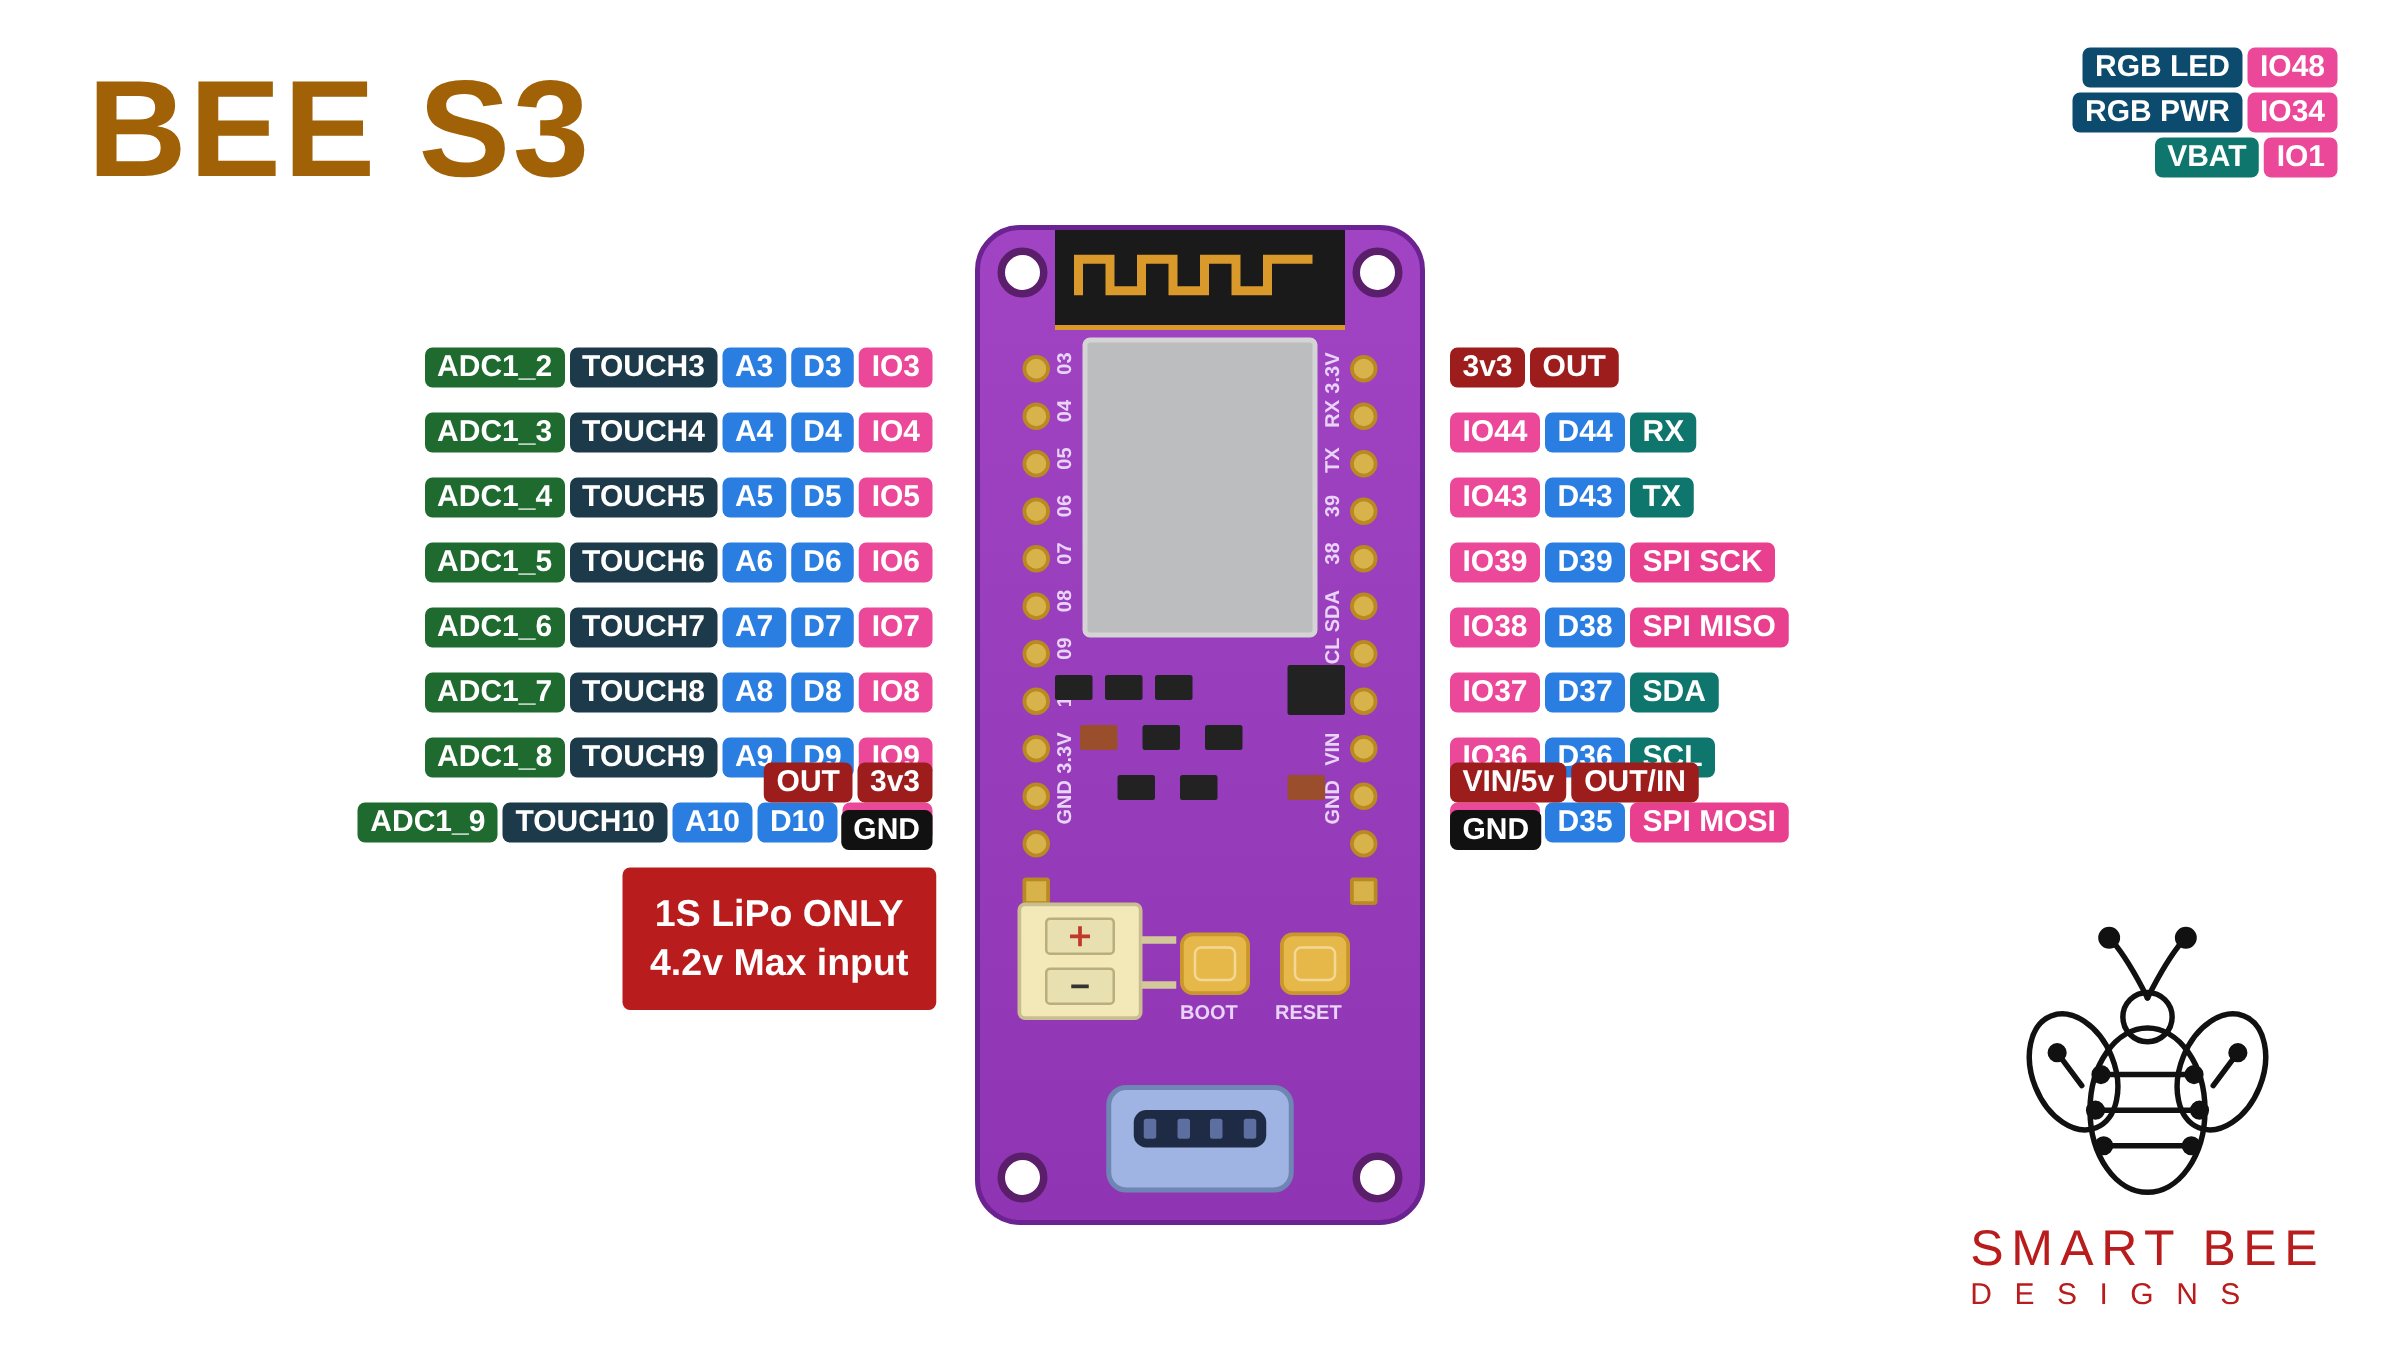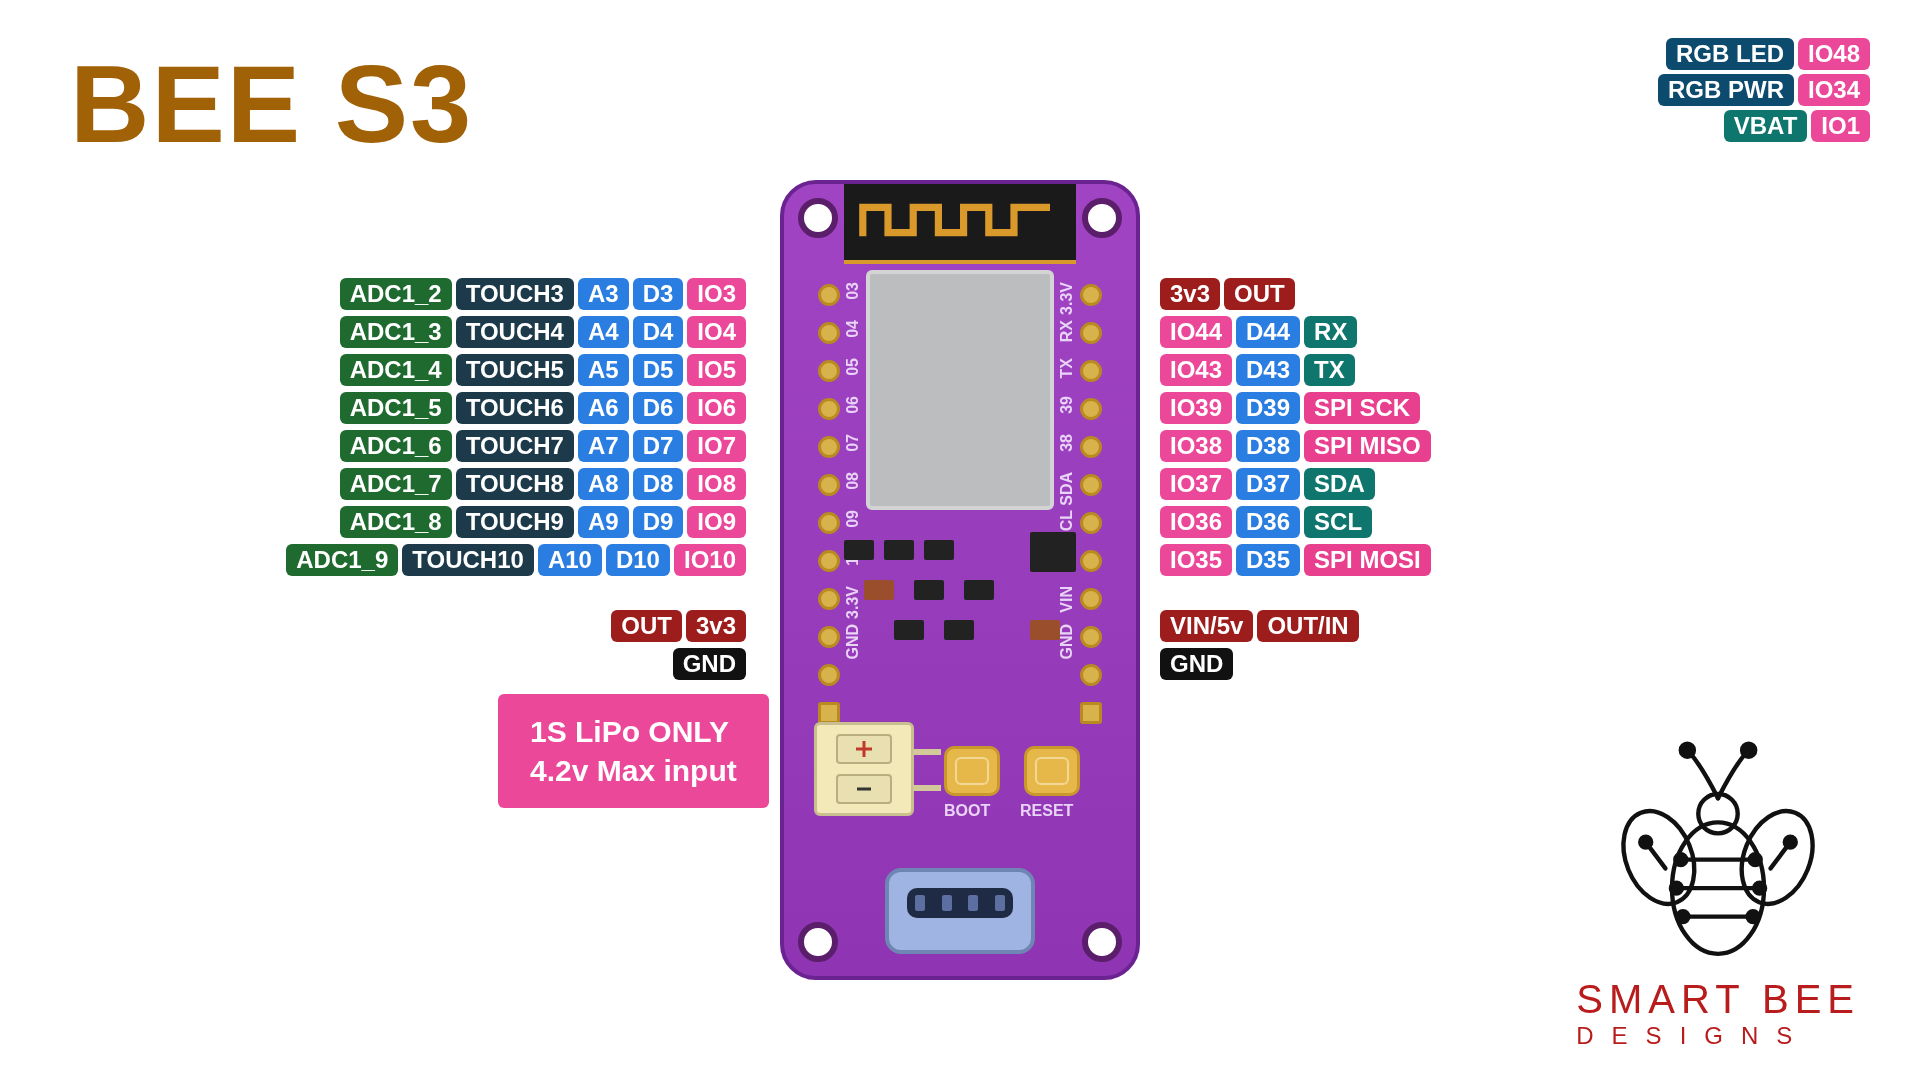--- a/index.html
+++ b/index.html
@@ -43,41 +43,42 @@
   .c-darkpurple { background: #0f766e; }
   .c-blue   { background: #2a7de1; }
   .c-lblue  { background: #ec4899; }
   .c-green  { background: #1f6a2e; }
   .c-navy   { background: #1d3a4a; }
   .c-red    { background: #9d1c1c; color:#fff; }
   .c-black  { background: #111; }
   .c-pink   { background: #e83f8e; }
 
   
-  .pin-row-group { position:absolute; display:flex; flex-direction:column; gap:6px; }
+  .pin-row-group { position:absolute; display:flex; flex-direction:column; gap:20px; }
   .pin-row { display:flex; gap:4px; font-size:24px; font-weight:600; align-items:center; }
   .left  .pin-row { justify-content:flex-end; }
   .right .pin-row { justify-content:flex-start; }
 
   .left  { top: 278px; right: calc(50% + 214px); }
   .right { top: 278px; left:  calc(50% + 200px); }
 
   .extra-left  { top: 610px; right: calc(50% + 214px); text-align:right;}
   .extra-right { top: 610px; left: calc(50% + 200px); }
 
   .lipo {
     position:absolute;
     top: 694px;
     left: 498px;
-    background:#ec4899;
+    background:#b91c1c;
     color:#fff;
     font-size:30px;
     font-weight:700;
-    padding:18px 32px;
+    padding:18px 22px;
     border-radius:6px;
+    text-align:center;
     line-height:1.3;
   }
 
   
   .board-wrap {
     position:absolute;
     top: 180px;
     left: 50%;
     transform: translateX(-50%);
     width: 360px;

